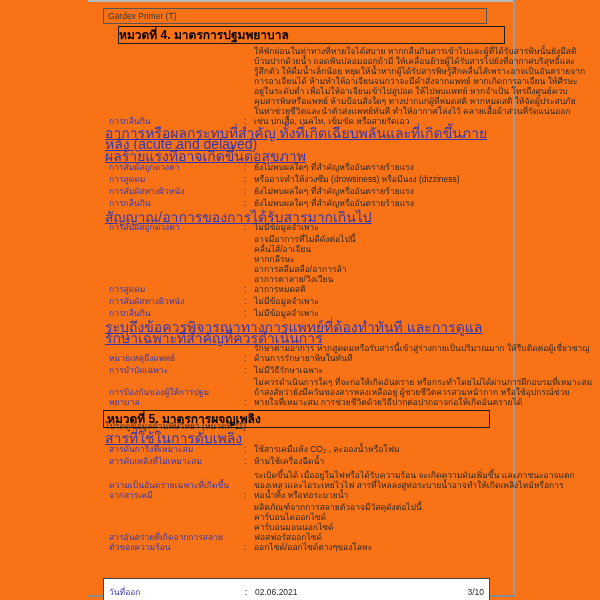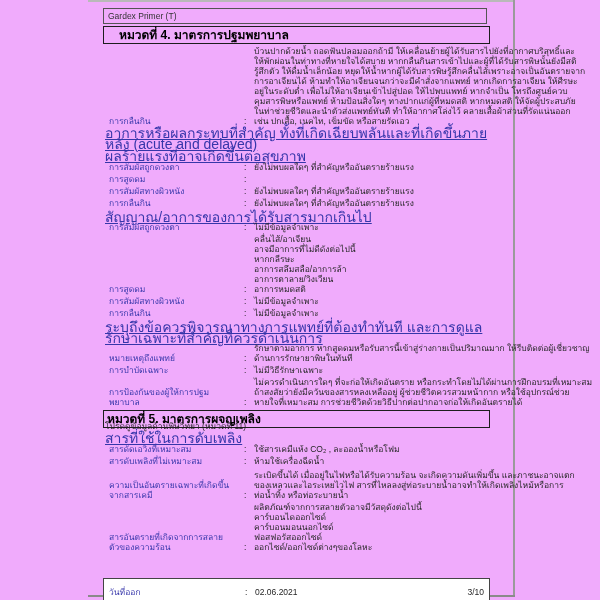--- a/index.html
+++ b/index.html
@@ -1,28 +1,28 @@
 <!DOCTYPE html>
 <html style="--blue: #3636aa;"><head>
 <meta charset="utf-8">
 <style>
   * { margin:0; padding:0; box-sizing:border-box; }
   html,body { width:600px; height:600px; background:#ffffff; }
   body { font-family:"Liberation Sans", sans-serif; color:#222; }
-  .page { position:relative; width:600px; height:600px; background:#f0abfc; overflow:hidden; }
+  .page { position:relative; width:600px; height:600px; background:#f97316; overflow:hidden; }
 
   
   .edge-top    { position:absolute; left:88px;  top:0;     width:427px; height:2px;  background:#b9b9b9; }
   .edge-right  { position:absolute; left:513px; top:0;     width:2px;   height:597px; background:#9a9a9a; }
   .edge-bottom { position:absolute; left:88px;  top:595px; width:427px; height:2px;  background:#8a8a8a; }
 
   .product-box { position:absolute; left:103px; top:8px; width:384px; height:16px;
                  border:1px solid #555; font-size:8.5px; line-height:14px; padding-left:4px; color:#333; }
-  .sec-title   { position:absolute; left:103px; width:387px; height:18px; border:1px solid #1d1d1d;
-                 font-size:12px; font-weight:bold; color:#000; line-height:16px; padding-left:15px; }
+  .sec-title   { position:absolute; left:118px; width:387px; height:18px; border:1px solid #1d1d1d;
+                 font-size:12px; font-weight:bold; color:#000; line-height:16px; padding-left:0; }
   #sec4-title { top:26px; }
   #sec5-box   { position:absolute; left:103px; top:410px; width:392px; }
   #sec5-title-inner { position:relative; width:387px; height:18px; border:1px solid #1d1d1d;
                  font-size:12px; font-weight:bold; color:#000; line-height:16px; padding-left:3px; }
 
   .flow4 { position:absolute; left:103px; top:46px; width:392px; }
   .flow5 { position:relative; width:392px; padding-top:3px; }
 
   .ghead { color:var(--blue); text-decoration:underline; font-size:14px; line-height:10.5px;
            padding-left:2px; margin-top:2px; }
@@ -64,22 +64,22 @@
   </div>
 
   <div class="flow4">
     <div class="rows">
   <div class="row">
     <div class="lbl">
             <div class="line">การกลืนกิน</div>
           </div>
     <div class="colon">:</div>
     <div class="val">
+            <div class="line">ให้พักผ่อนในท่าทางที่หายใจได้สบาย หากกลืนกินสารเข้าไปและผู้ที่ได้รับสารพิษนั้นยังมีสติ</div>
             <div class="line">บ้วนปากด้วยน้ำ ถอดฟันปลอมออกถ้ามี ให้เคลื่อนย้ายผู้ได้รับสารไปยังที่อากาศบริสุทธิ์และ</div>
-            <div class="line">ให้พักผ่อนในท่าทางที่หายใจได้สบาย หากกลืนกินสารเข้าไปและผู้ที่ได้รับสารพิษนั้นยังมีสติ</div>
             <div class="line">รู้สึกตัว ให้ดื่มน้ำเล็กน้อย หยุดให้น้ำหากผู้ได้รับสารพิษรู้สึกคลื่นไส้เพราะอาจเป็นอันตรายจาก</div>
             <div class="line">การอาเจียนได้ ห้ามทำให้อาเจียนจนกว่าจะมีคำสั่งจากแพทย์ หากเกิดการอาเจียน ให้ศีรษะ</div>
             <div class="line">อยู่ในระดับต่ำ เพื่อไม่ให้อาเจียนเข้าไปสู่ปอด ให้ไปพบแพทย์ หากจำเป็น โทรถึงศูนย์ควบ</div>
             <div class="line">คุมสารพิษหรือแพทย์ ห้ามป้อนสิ่งใดๆ ทางปากแก่ผู้ที่หมดสติ หากหมดสติ ให้จัดผู้ประสบภัย</div>
             <div class="line">ในท่าช่วยชีวิตและนำตัวส่งแพทย์ทันที ทำให้อากาศโล่งไว้ คลายเสื้อผ้าส่วนที่รัดแน่นออก</div>
             <div class="line">เช่น ปกเสื้อ, เนคไท, เข็มขัด หรือสายรัดเอว</div>
           </div>
   </div>
 </div>
 
@@ -94,20 +94,23 @@
     <div class="val">
             <div class="line">ยังไม่พบผลใดๆ ที่สำคัญหรืออันตรายร้ายแรง</div>
           </div>
   </div>
 
   <div class="row">
     <div class="lbl">
             <div class="line">การสูดดม</div>
           </div>
     <div class="colon">:</div>
+    <div class="val">
+            <div class="line">หรืออาจทำให้ง่วงซึม (drowsiness) หรือมึนงง (dizziness)</div>
+          </div>
   </div>
 
   <div class="row">
     <div class="lbl">
             <div class="line">การสัมผัสทางผิวหนัง</div>
           </div>
     <div class="colon">:</div>
     <div class="val">
             <div class="line">ยังไม่พบผลใดๆ ที่สำคัญหรืออันตรายร้ายแรง</div>
           </div>
@@ -135,22 +138,22 @@
             <div class="line">ไม่มีข้อมูลจำเพาะ</div>
           </div>
   </div>
 
   <div class="row">
     <div class="lbl">
             <div class="line">การสูดดม</div>
           </div>
     <div class="colon">:</div>
     <div class="val">
+            <div class="line">อาจมีอาการที่ไม่ดีดังต่อไปนี้</div>
             <div class="line">คลื่นไส้/อาเจียน</div>
-            <div class="line">อาจมีอาการที่ไม่ดีดังต่อไปนี้</div>
             <div class="line">หากกลีรษะ</div>
             <div class="line">อาการสลึมสลือ/อาการล้า</div>
             <div class="line">อาการตาลาย/วิงเวียน</div>
             <div class="line">อาการหมดสติ</div>
           </div>
   </div>
 
   <div class="row">
     <div class="lbl">
             <div class="line">การสัมผัสทางผิวหนัง</div>
@@ -214,21 +217,21 @@
 
   <div id="sec5-box">
     <div id="sec5-title-inner">
       <span>หมวดที่ 5. มาตรการผจญเพลิง</span>
     </div>
     <div class="flow5">
       <div class="ghead">สารที่ใช้ในการดับเพลิง</div>
       <div class="rows">
   <div class="row">
     <div class="lbl">
-              <div class="line">สารดัดเอวิงที่เหมาะสม</div>
+              <div class="line">สารดันการิงที่เหมาะสม</div>
             </div>
     <div class="colon">:</div>
     <div class="val">
               <div class="line">ใช้สารเคมีแห้ง CO₂ , ละอองน้ำหรือโฟม</div>
             </div>
   </div>
 
   <div class="row">
     <div class="lbl">
               <div class="line">สารดับเพลิงที่ไม่เหมาะสม</div>

